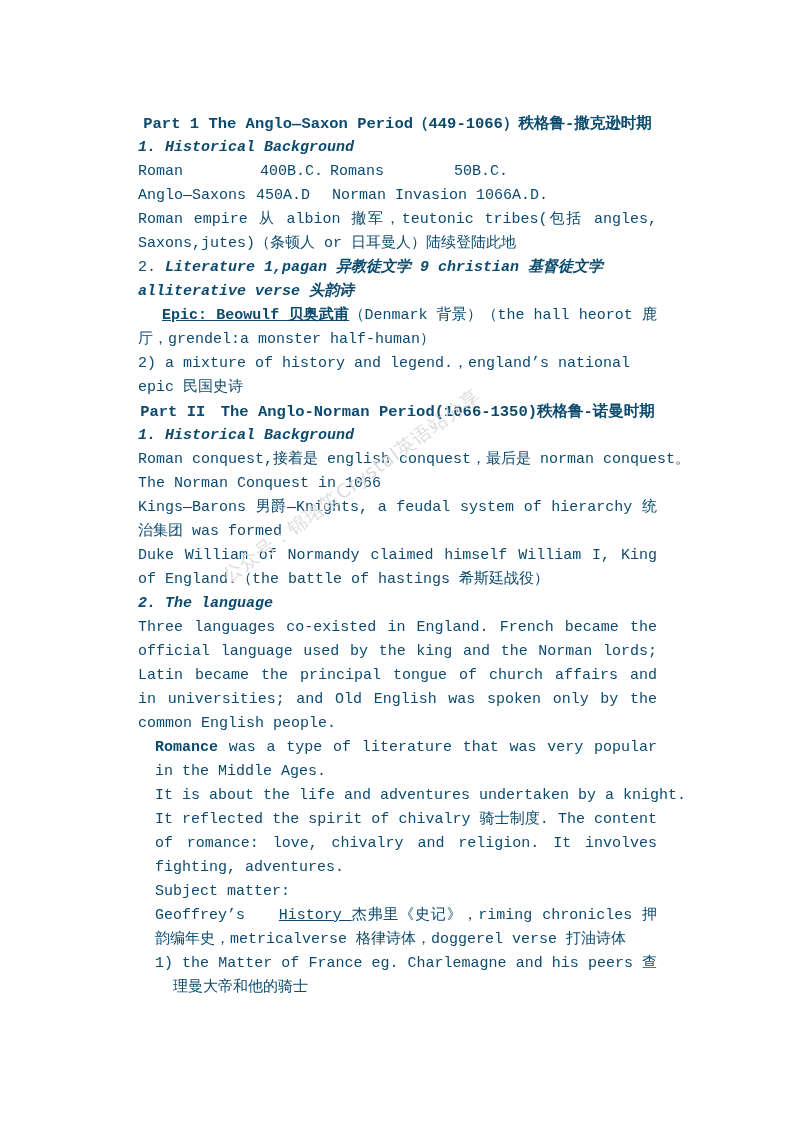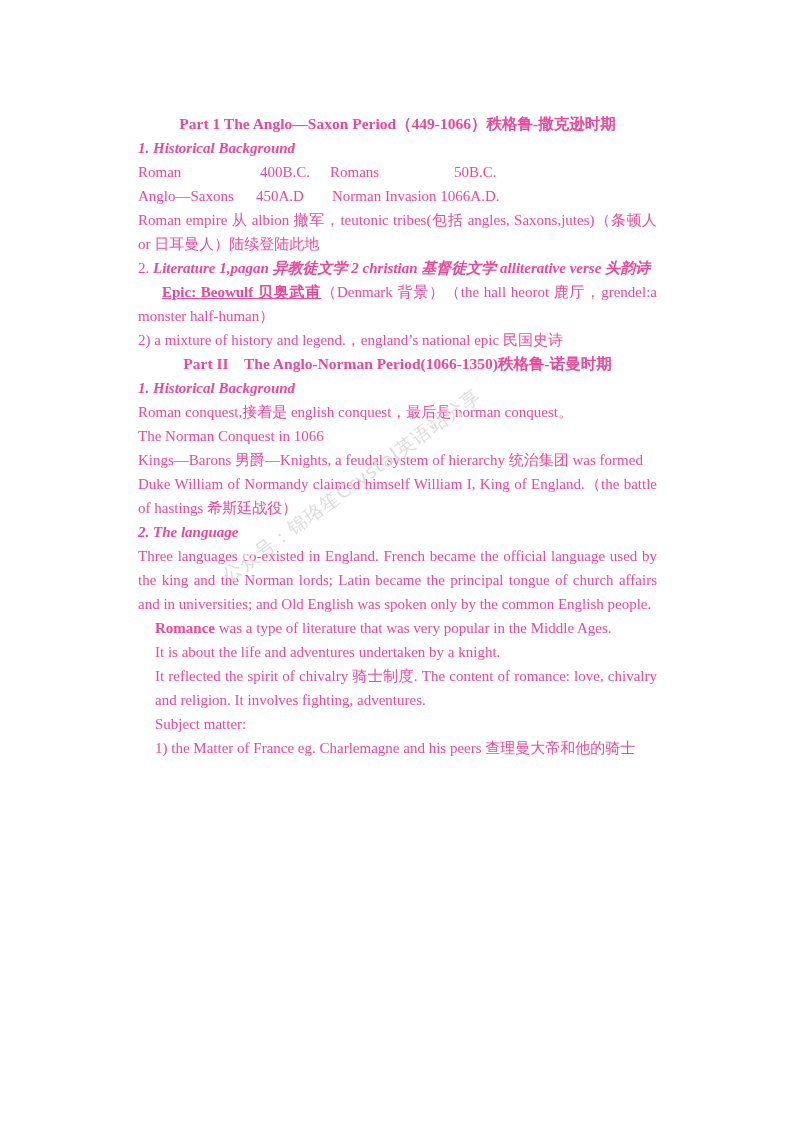--- a/index.html
+++ b/index.html
@@ -1,20 +1,20 @@
 <!DOCTYPE html>
 <html><head>
 <meta charset="utf-8">
 <style>
   html, body { margin: 0; padding: 0; background: #ffffff; }
   body { width: 794px; height: 1122px; position: relative; overflow: hidden; }
   .page {
     position: absolute; left: 138px; top: 112px; width: 519px;
-    font-family: Liberation Serif, serif;
-    font-size: 15px; line-height: 24px; color: #ec4899;
+    font-family: Liberation Mono, monospace;
+    font-size: 15px; line-height: 24px; color: #0c4a6e;
   }
   .line { height: 24px; white-space: nowrap; }
   .wrap { white-space: normal; }
   .just { text-align: justify; text-align-last: left; }
   .title { font-weight: bold; text-align: center; font-size: 15.5px; }
   .h { font-weight: bold; font-style: italic; }
   .b { font-weight: bold; }
   .u { text-decoration: underline; margin-left: 24px; }
   .indent { padding-left: 17px; }
   .tab { display: inline-block; }
@@ -36,21 +36,21 @@
   <div class="line">
     <span class="tab" style="width:122px">Roman</span><span class="tab" style="width:70px">400B.C.</span><span class="tab" style="width:124px">Romans</span><span>50B.C.</span>
   </div>
   <div class="line">
     <span class="tab" style="width:118px">Anglo—Saxons</span><span class="tab" style="width:76px">450A.D</span><span>Norman Invasion</span> <span>1066A.D.</span>
   </div>
 
   <div class="wrap just">Roman empire 从 albion 撤军，teutonic tribes(包括 angles, Saxons,jutes)（条顿人 or 日耳曼人）陆续登陆此地</div>
 
   <div class="wrap">
-    <span>2. </span><span class="h">Literature 1,pagan 异教徒文学 2 christian 基督徒文学   alliterative verse 头韵诗</span>
+    <span>2. </span><span class="h">Literature 1,pagan 异教徒文学 9 christian 基督徒文学   alliterative verse 头韵诗</span>
   </div>
 
   <div class="wrap just">
     <span class="b u">Epic: Beowulf 贝奥武甫</span><span>（Denmark 背景）（the hall heorot 鹿厅，grendel:a monster half-human）</span>
   </div>
 
   <div class="wrap">2) a mixture of history and legend.，england’s national epic 民国史诗</div>
 
   <div class="line title">Part II　The Anglo-Norman Period(1066-1350)秩格鲁-诺曼时期</div>
   <div class="line h">1. Historical Background</div>
@@ -63,17 +63,20 @@
   <div class="wrap just">Three languages co-existed in England. French became the official language used by the king and the Norman lords; Latin became the principal tongue of church affairs and in universities; and Old English was spoken only by the common English people.</div>
 
 
   <div class="indent">
     <div class="wrap just">
       <span class="b">Romance</span><span> was a type of literature that was very popular in the Middle Ages.</span>
     </div>
     <div class="line">It is about the life and adventures undertaken by a knight.</div>
     <div class="wrap just">It reflected the spirit of chivalry 骑士制度. The content of romance: love, chivalry and religion. It involves fighting, adventures.</div>
     <div class="line">Subject matter:</div>
+    <div class="wrap just">
+      <span>Geoffrey’s </span><span class="u">History </span><span>杰弗里《史记》，riming chronicles 押韵编年史，metricalverse 格律诗体，doggerel verse 打油诗体</span>
+    </div>
     <div class="wrap just" style="padding-left:18px; text-indent:-18px;">1) the Matter of France eg. Charlemagne and his peers 查理曼大帝和他的骑士</div>
   </div>
 </div>
 
 <div class="watermark">公众号：锦珞笙Crystal英语站分享</div>
 
 </body></html>

